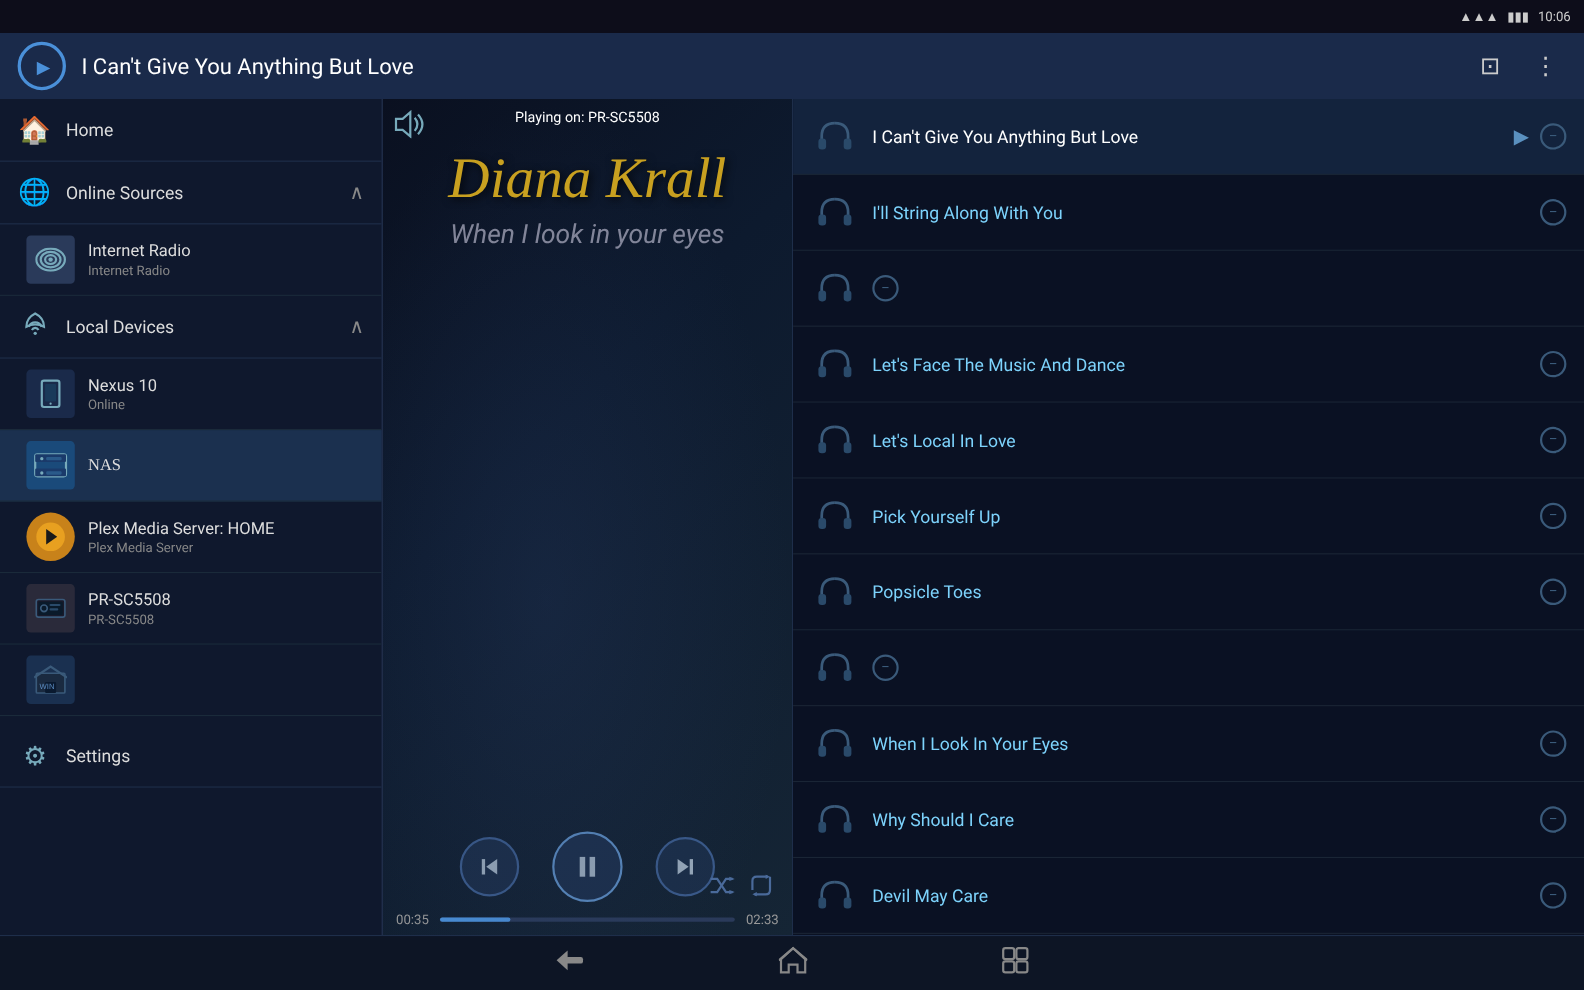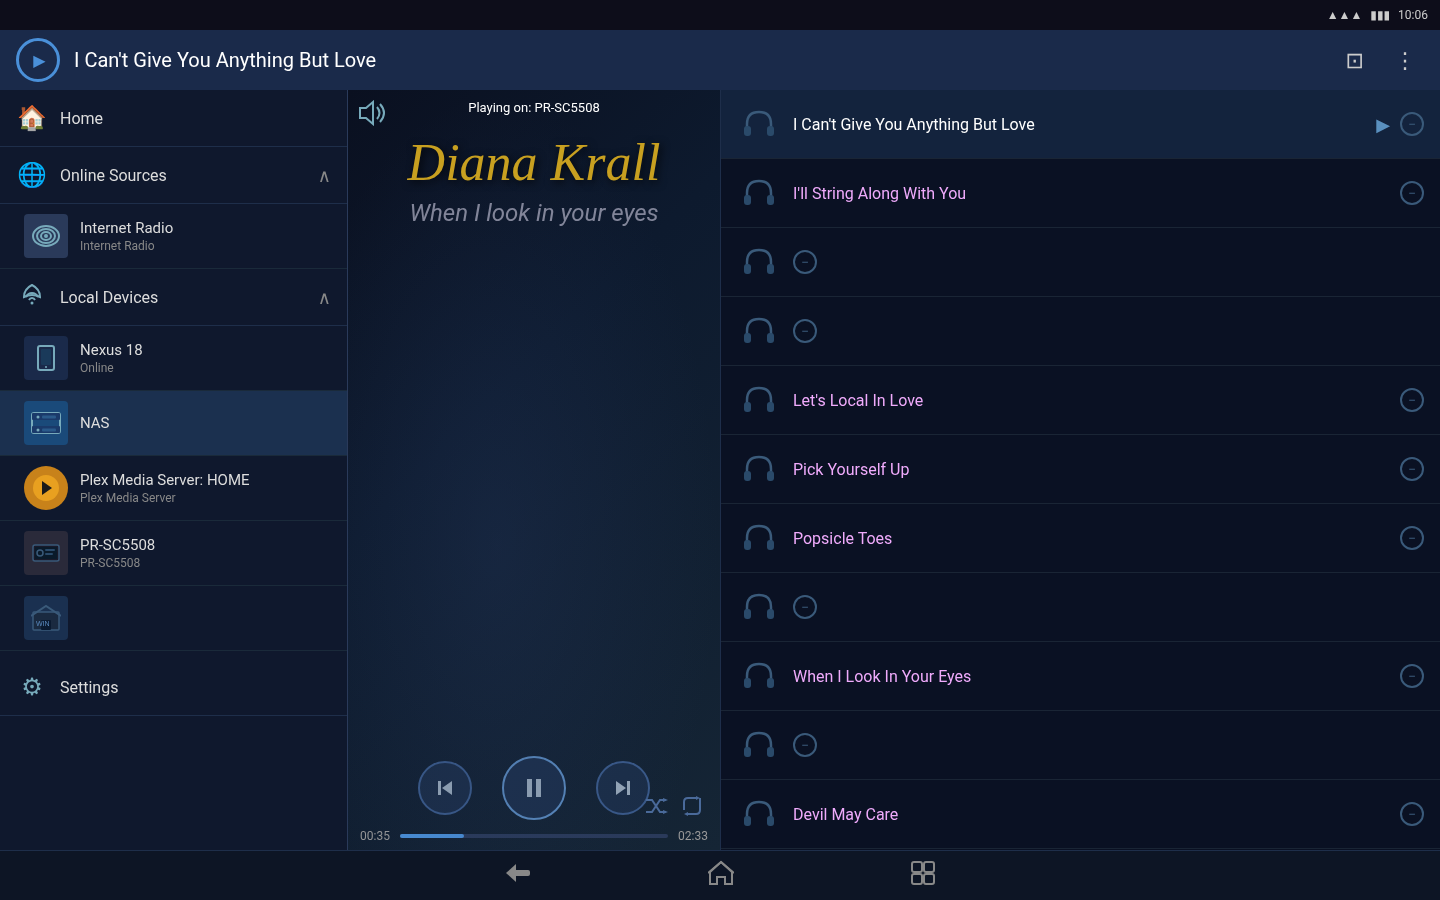--- a/index.html
+++ b/index.html
@@ -244,21 +244,21 @@
     .headphones-icon {
       width: 44px; height: 44px;
       display: flex; align-items: center; justify-content: center;
       flex-shrink: 0;
       font-size: 26px;
       color: #3a5a7a;
     }
     .song-name {
       flex: 1;
       font-size: 16px;
-      color: #f0abfc;
+      color: #7dd3fc;
     }
     .song-name.active-song { color: #fff; }
     .song-actions {
       display: flex;
       align-items: center;
       gap: 10px;
     }
     .play-icon-song {
       font-size: 18px;
       color: #5a90bf;
@@ -359,26 +359,26 @@
 
     <div class="sub-item">
       <div class="sub-item-icon" style="background:#1a2a4a;">
         <svg width="28" height="28" viewBox="0 0 28 28">
           <rect x="6" y="2" width="16" height="24" rx="2" fill="none" stroke="#7ab" stroke-width="2"></rect>
           <rect x="9" y="5" width="10" height="16" rx="1" fill="#1a3a5a"></rect>
           <circle cx="14" cy="23" r="1" fill="#7ab"></circle>
         </svg>
       </div>
       <div class="sub-item-text">
-        <div class="sub-item-name">Nexus 18</div>
+        <div class="sub-item-name">Nexus 10</div>
         <div class="sub-item-subtitle">Online</div>
       </div>
     </div>
 
-    <div class="sub-item active" style="background:rgba(74,144,217,0.2);">
+    <div class="sub-item active" style="background:rgba(74,144,217,0.2);font-family:Liberation Serif, serif;">
       <div class="sub-item-icon nas-icon" style="background:#1a4a7a; border-radius:4px; padding:2px;">
         <svg width="32" height="32" viewBox="0 0 32 32">
           <rect x="2" y="6" width="28" height="20" rx="2" fill="none" stroke="#7ab" stroke-width="2"></rect>
           <rect x="2" y="6" width="28" height="7" rx="1" fill="#1a3a6a"></rect>
           <rect x="2" y="19" width="28" height="7" rx="1" fill="#1a3a6a"></rect>
           <circle cx="8" cy="10" r="1.5" fill="#7ab"></circle>
           <circle cx="8" cy="23" r="1.5" fill="#7ab"></circle>
           <rect x="12" y="8.5" width="14" height="3" rx="1" fill="#2a5a8a"></rect>
           <rect x="12" y="21.5" width="14" height="3" rx="1" fill="#2a5a8a"></rect>
         </svg>
@@ -554,20 +554,21 @@
       </div>
       <div class="song-item">
         <div class="headphones-icon">
           <svg width="36" height="32" viewBox="0 0 36 32">
       <path d="M18 4 Q6 4 6 16 L6 22" fill="none" stroke="#3a5a7a" stroke-width="2.5"></path>
       <path d="M18 4 Q30 4 30 16 L30 22" fill="none" stroke="#3a5a7a" stroke-width="2.5"></path>
       <rect x="3" y="18" width="7" height="10" rx="3" fill="#2a4a6a"></rect>
       <rect x="26" y="18" width="7" height="10" rx="3" fill="#2a4a6a"></rect>
     </svg>
         </div>
+        <span class="song-name">Let's Face The Music And Dance</span>
         <div class="song-actions">
           <div class="minus-icon">−</div>
         </div>
       </div>
       <div class="song-item">
         <div class="headphones-icon">
           <svg width="36" height="32" viewBox="0 0 36 32">
       <path d="M18 4 Q6 4 6 16 L6 22" fill="none" stroke="#3a5a7a" stroke-width="2.5"></path>
       <path d="M18 4 Q30 4 30 16 L30 22" fill="none" stroke="#3a5a7a" stroke-width="2.5"></path>
       <rect x="3" y="18" width="7" height="10" rx="3" fill="#2a4a6a"></rect>
@@ -636,20 +637,21 @@
       </div>
       <div class="song-item">
         <div class="headphones-icon">
           <svg width="36" height="32" viewBox="0 0 36 32">
       <path d="M18 4 Q6 4 6 16 L6 22" fill="none" stroke="#3a5a7a" stroke-width="2.5"></path>
       <path d="M18 4 Q30 4 30 16 L30 22" fill="none" stroke="#3a5a7a" stroke-width="2.5"></path>
       <rect x="3" y="18" width="7" height="10" rx="3" fill="#2a4a6a"></rect>
       <rect x="26" y="18" width="7" height="10" rx="3" fill="#2a4a6a"></rect>
     </svg>
         </div>
+        <span class="song-name">Why Should I Care</span>
         <div class="song-actions">
           <div class="minus-icon">−</div>
         </div>
       </div>
       <div class="song-item">
         <div class="headphones-icon">
           <svg width="36" height="32" viewBox="0 0 36 32">
       <path d="M18 4 Q6 4 6 16 L6 22" fill="none" stroke="#3a5a7a" stroke-width="2.5"></path>
       <path d="M18 4 Q30 4 30 16 L30 22" fill="none" stroke="#3a5a7a" stroke-width="2.5"></path>
       <rect x="3" y="18" width="7" height="10" rx="3" fill="#2a4a6a"></rect>

